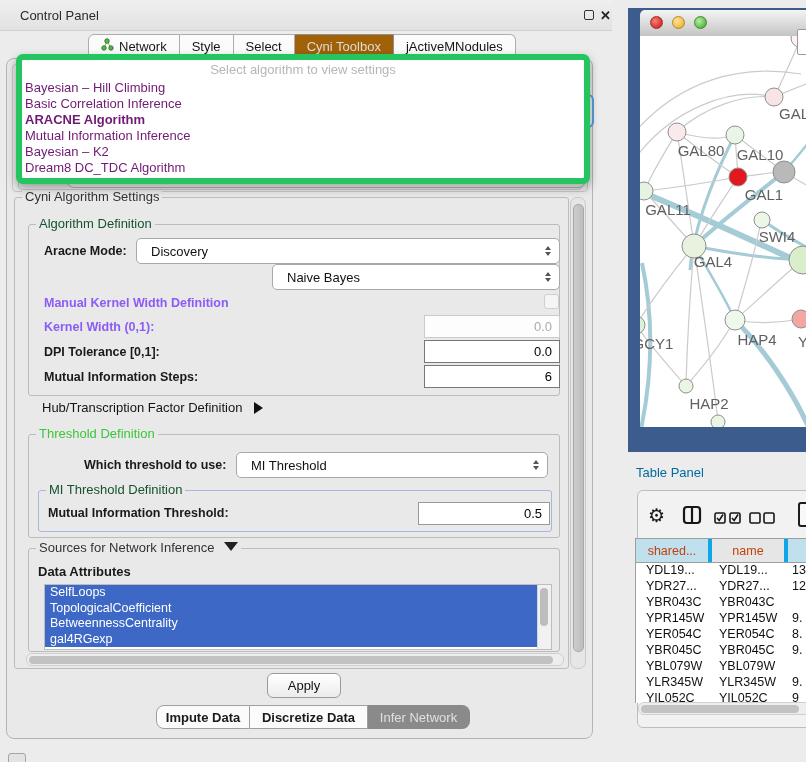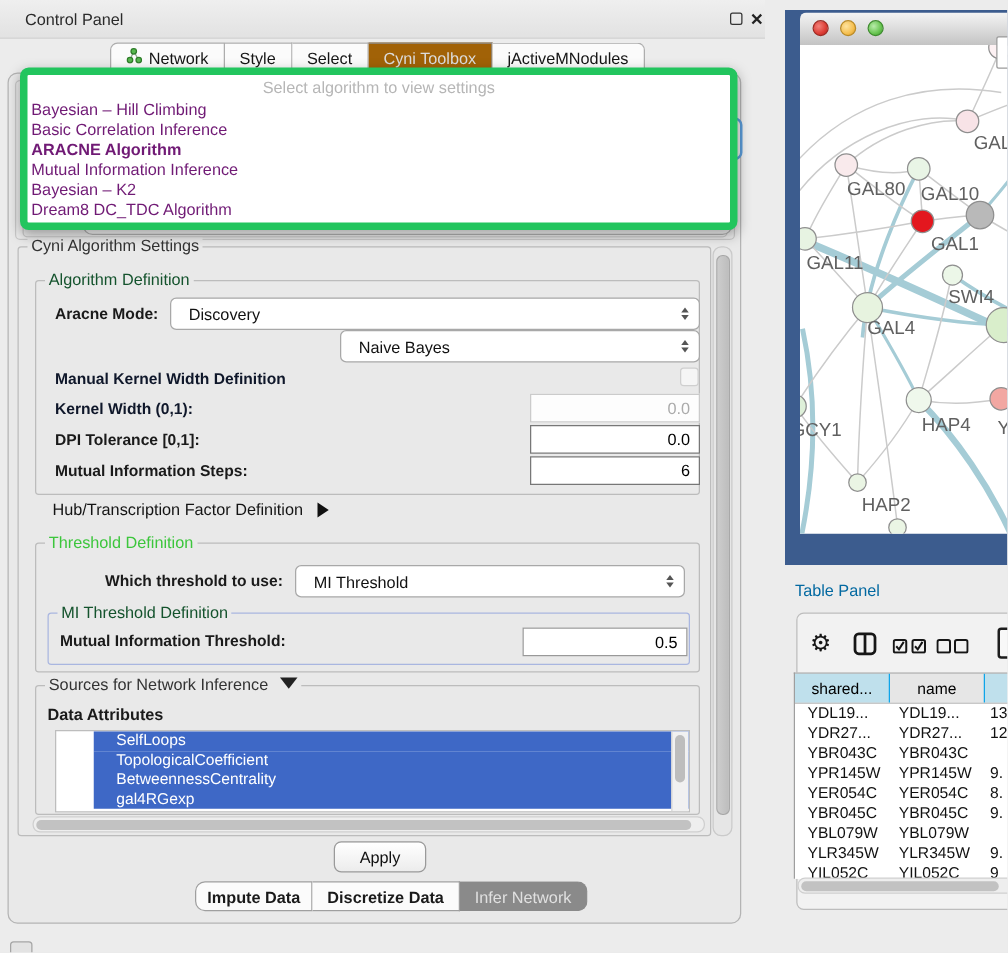--- a/index.html
+++ b/index.html
@@ -29,30 +29,30 @@
   .popup{left:16px;top:54px;width:562px;height:118px;background:#ffffff;border:6px solid #22c55e;border-radius:7px;box-shadow:0 4px 10px rgba(0,0,0,.35);z-index:100;overflow:hidden;}
   .popup-prompt{height:20px;line-height:20px;text-align:center;color:#b6b6b6;font-size:13px;}
   .popup-item{height:16px;line-height:16px;padding-left:3px;font-size:13px;color:#701a75;}
   .popup-item.sel{font-weight:bold;}
   
   .groupbox{border:1px solid #bcbcbc;border-radius:3px;}
   .grouplabel{background:#e9e9e9;padding:0 3px;font-size:13px;color:#333;line-height:14px;z-index:3;}
   .grouplabel.blue{color:#14532d;}
   .grouplabel.green{color:#3cc63c;}
   .flabel{font-size:12.5px;font-weight:bold;color:#1a1a1a;}
-  .flabel.disabled{color:#0f172a;}
+  .flabel.disabled{color:#8b5cf6;}
   .combo{background:#fff;border:1px solid #a8a8a8;border-radius:5px;font-size:13px;color:#111;display:flex;align-items:center;padding-left:14px;box-sizing:border-box;}
   .stepper{position:absolute;right:8px;top:50%;transform:translateY(-50%);display:flex;flex-direction:column;gap:2px;}
   .tri-up{width:0;height:0;border-left:3.5px solid transparent;border-right:3.5px solid transparent;border-bottom:4.5px solid #555;}
   .tri-dn{width:0;height:0;border-left:3.5px solid transparent;border-right:3.5px solid transparent;border-top:4.5px solid #555;}
   .field{background:#fff;border:1px solid #777;font-size:13px;color:#000;display:flex;align-items:center;justify-content:flex-end;padding:0 7px;box-sizing:border-box;}
   .field.disabled{border:1px solid #cbcbcb;color:#ababab;background:#fdfdfd;}
   .checkbox{width:15px;height:15px;background:#f5f5f5;border:1px solid #cfcfcf;border-radius:3px;box-sizing:border-box;}
   .attr-list{left:44px;top:584px;width:506px;height:64px;background:#fff;border:1px solid #bdbdbd;overflow:hidden;}
-  .attr-row{height:15.5px;line-height:15.5px;background:#3e68c6;color:#fff;font-size:12.5px;padding-left:18px;width:calc(100% - 13px);margin-left:30px;}
+  .attr-row{height:15.5px;line-height:15.5px;background:#3e68c6;color:#fff;font-size:12.5px;padding-left:5px;width:calc(100% - 13px);}
   .list-vsb{position:absolute;right:0;top:0;width:13px;height:100%;background:#f1f1f1;border-left:1px solid #d5d5d5;}
   .list-vsb-thumb{position:absolute;left:2px;top:3px;width:8px;height:38px;background:#bdbdbd;border-radius:4px;}
   .hscroll{background:#eeeeee;border:1px solid #cfcfcf;border-radius:6px;}
   .hscroll-thumb{position:absolute;left:2px;top:1.5px;height:8px;background:#c2c2c2;border-radius:4px;}
   .vsb-track{background:#e6e6e6;border:1px solid #cacaca;border-radius:7px;}
   .vsb-thumb{background:linear-gradient(90deg,#cdcdcd,#bdbdbd);border:1px solid #a8a8a8;border-radius:5px;}
   .apply-btn{left:267px;top:673px;width:72px;height:23px;background:linear-gradient(#ffffff,#ececec);border:1px solid #9a9a9a;border-radius:6px;font-size:13px;color:#111;display:flex;align-items:center;justify-content:center;}
   
   .net-frame{left:628px;top:8px;width:178px;height:444px;background:#3c5c8e;}
   .net-titlebar{position:absolute;left:12px;top:2px;right:0;height:26px;background:linear-gradient(#f4f4f4,#c4c4c4);border-bottom:1px solid #858585;border-radius:5px 0 0 0;}
@@ -60,21 +60,21 @@
   .tl.red{background:radial-gradient(circle at 4px 4px,#f2827b,#dc3c34 60%,#a82420);border:1px solid #9c2d26;}
   .tl.yellow{background:radial-gradient(circle at 4px 4px,#fde3a0,#f5bf4f 60%,#cf8f22);border:1px solid #b98a26;}
   .tl.green{background:radial-gradient(circle at 4px 4px,#b9ecab,#67c450 60%,#3c8f2c);border:1px solid #3f8c2f;}
   .net-canvas{position:absolute;left:12px;top:28px;right:0;bottom:25px;background:#ffffff;overflow:hidden;}
   .mini-sb{left:797px;top:29px;width:10px;height:24px;background:#fff;border:1px solid #9a9a9a;border-radius:2px;}
   
   .tp-title{left:636px;top:465px;font-size:13px;color:#0369a1;}
   .tp-panel{left:637px;top:490px;width:180px;height:236px;background:#f2f2f2;border:1px solid #bdbdbd;border-radius:6px;}
   .tp-table{left:635px;top:538px;width:182px;background:#fff;border-left:1px solid #9e9e9e;border-top:1px solid #9e9e9e;}
   .thead{display:flex;height:23px;border-bottom:1px solid #9e9e9e;}
-  .th{box-sizing:border-box;border-right:1px solid #0ea5e9;font-size:12.5px;color:#000000;display:flex;align-items:center;justify-content:center;}
+  .th{box-sizing:border-box;border-right:4px solid #0ea5e9;font-size:12.5px;color:#c2410c;display:flex;align-items:center;justify-content:center;}
   .trow{display:flex;height:16px;}
   .tcell{box-sizing:border-box;font-size:12.5px;color:#111;overflow:hidden;white-space:nowrap;}
   .gearglyph{font-size:19px;color:#161616;line-height:19px;}
   .pagestub{left:798px;top:502px;width:16px;height:21px;border:2px solid #1d1d1d;border-radius:3px;background:#f8f8f8;}
   .blicon{left:8px;top:753px;width:16px;height:12px;border:1px solid #a5a5a5;border-radius:3px;background:#e3e3e3;}
   .winbtn{font-size:13px;color:#222;font-weight:bold;line-height:13px;}
   .floatsq{width:10px;height:10px;border:1.5px solid #333;border-radius:2px;box-sizing:border-box;}
 </style>
 </head>
 <body>

